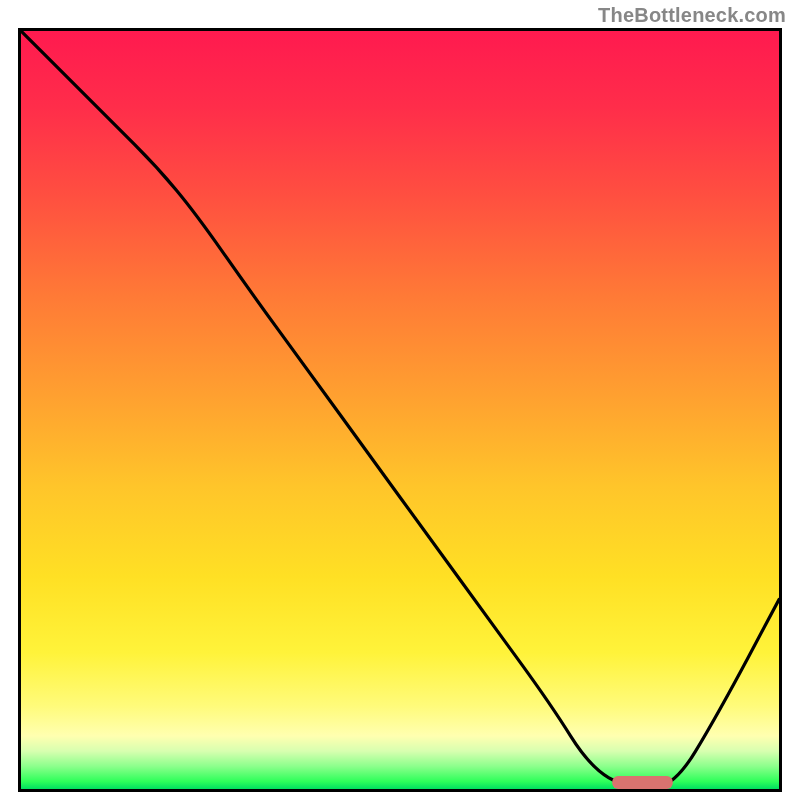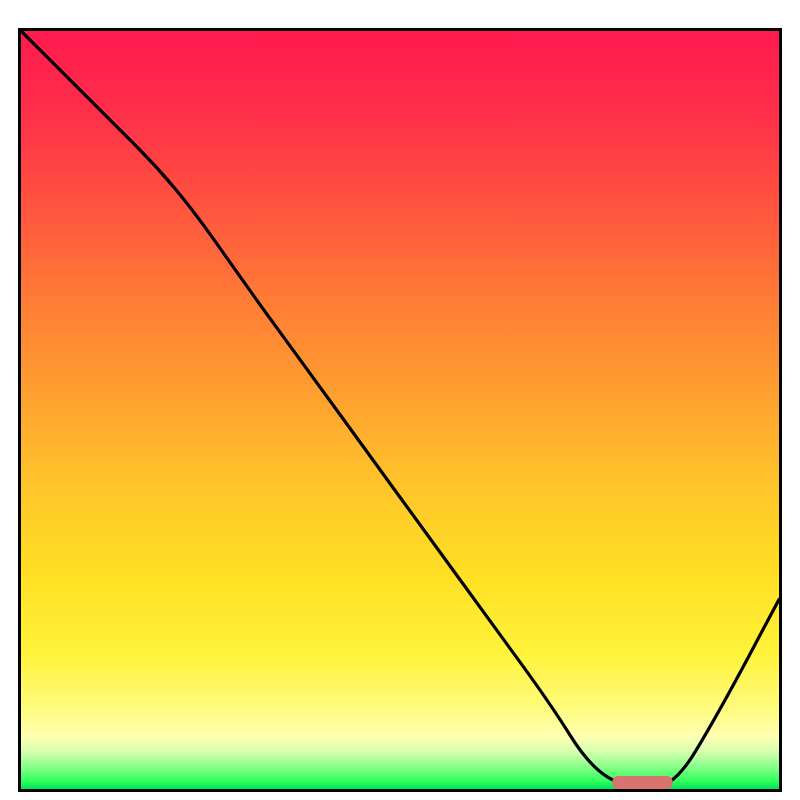--- a/index.html
+++ b/index.html
@@ -62,20 +62,21 @@
     color: #878787;
     letter-spacing: 0.2px;
     user-select: none;
   }
 </style>
 </head>
 <body>
 
 <div class="stage">
 
+  <div class="watermark">TheBottleneck.com</div>
 
   <div class="plot-box">
     <div class="gradient"></div>
 
     <svg class="overlay" viewBox="0 0 758 758" preserveAspectRatio="none">
       <path d="M 0.0 0.0 Q 0.0 0.0 22.7 22.7 Q 45.5 45.5 68.2 68.2 Q 91.0 91.0 113.7 113.7 Q 136.4 136.4 155.4 159.2 Q 174.3 181.9 200.9 219.8 Q 227.4 257.7 257.7 299.4 Q 288.0 341.1 318.4 382.8 Q 348.7 424.5 379.0 466.2 Q 409.3 507.9 439.6 549.5 Q 470.0 591.2 500.3 632.9 Q 530.6 674.6 549.5 704.9 Q 568.5 735.3 587.5 746.6 Q 606.4 758.0 629.1 758.0 Q 651.9 758.0 674.6 720.1 Q 697.4 682.2 727.7 625.4 T 758.0 568.5" fill="none" stroke="#000000" stroke-width="3.2" stroke-linecap="round" stroke-linejoin="round" id="curvePath"></path>
       <rect id="markerRect" rx="6" ry="6" height="13" fill="#d9736f" x="591.2" width="60.6" y="745.0"></rect>
     </svg>
   </div>
 

